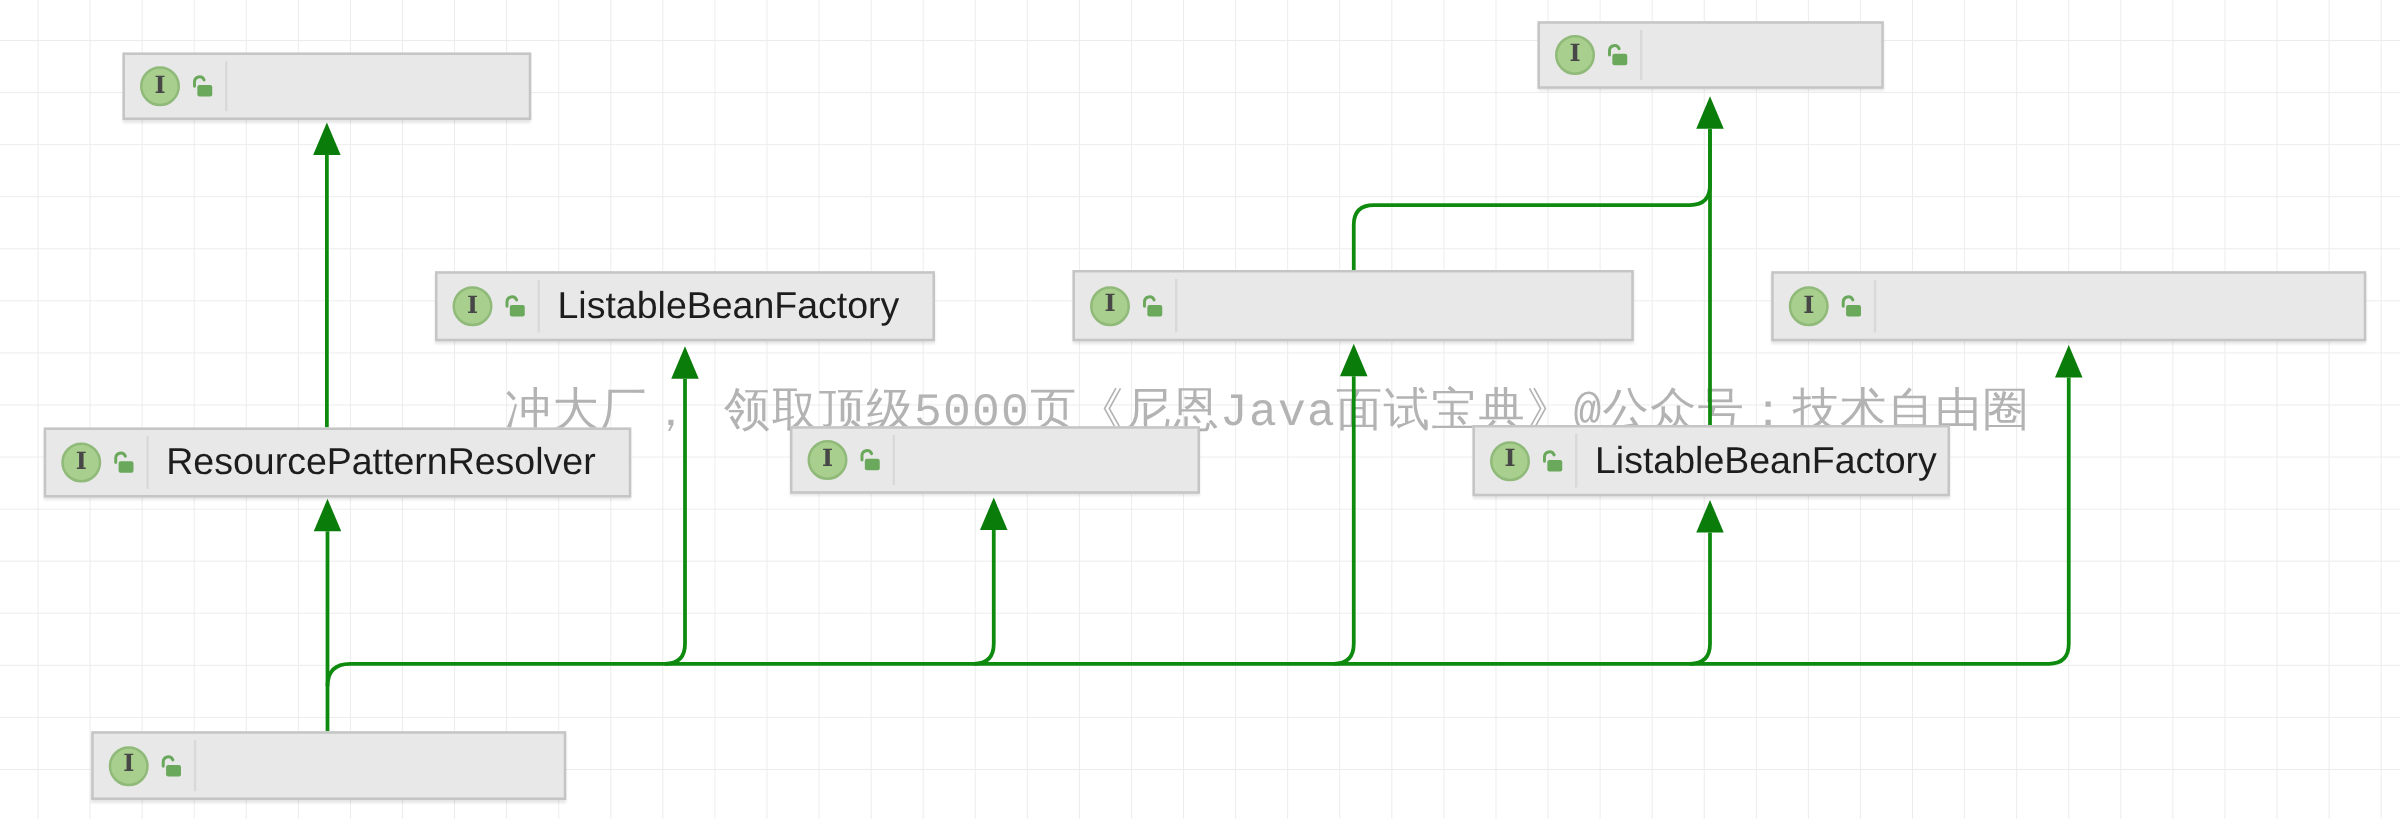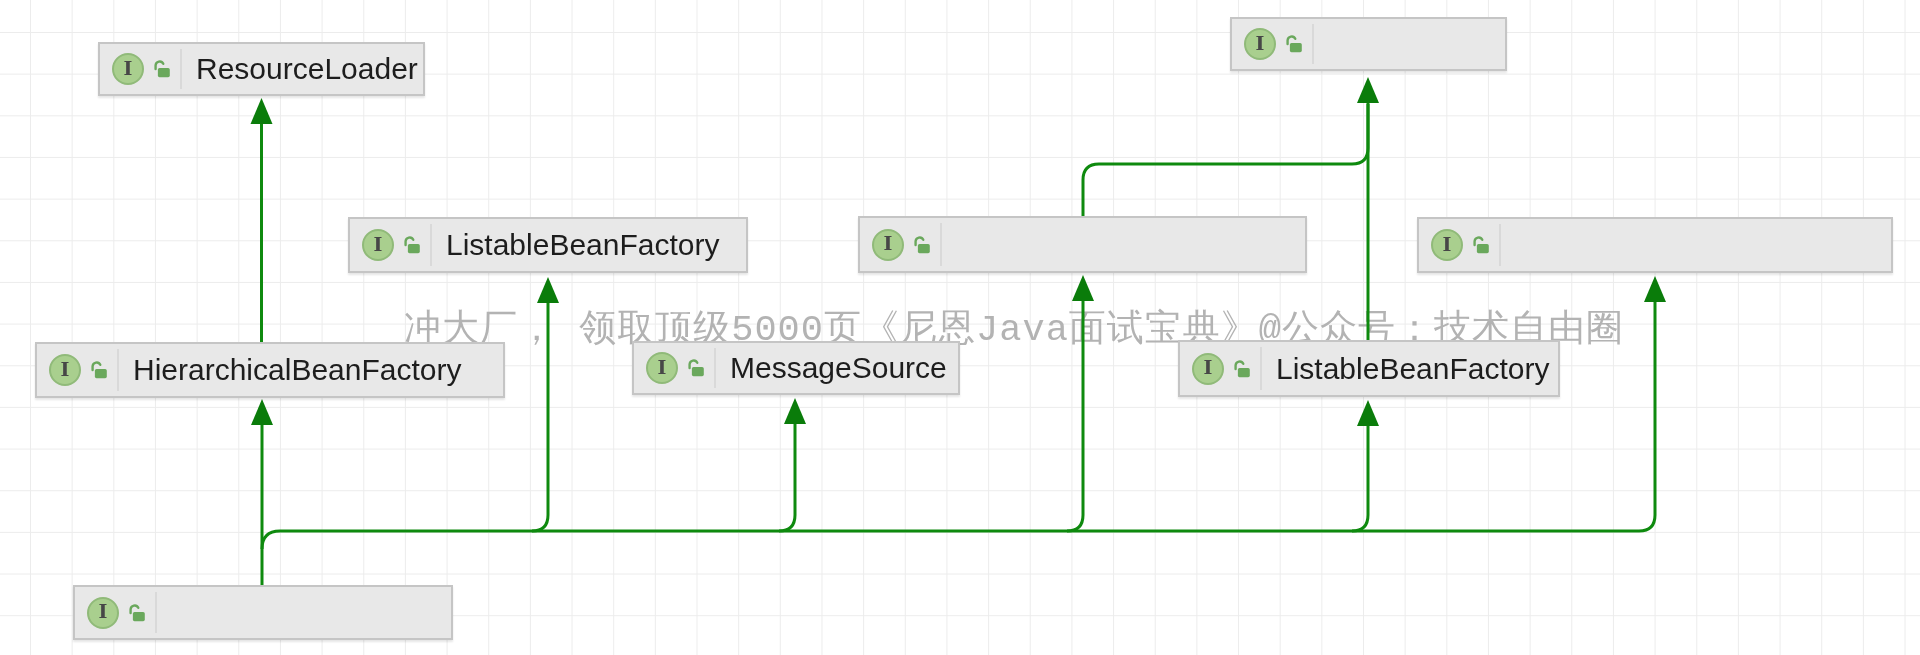--- a/index.html
+++ b/index.html
@@ -137,21 +137,20 @@
 
   <div class="node n-rl">
     <span class="iface-icon">
         <span class="iface-letter">I</span>
       </span>
     <svg class="lock" width="22" height="22" viewBox="0 0 24 24">
         <path d="M5 12 V8.2 A4.4 4.4 0 0 1 13.4 6.4" fill="none" stroke="currentColor" stroke-width="2.6" stroke-linecap="round"></path>
         <rect x="7.5" y="11" width="13" height="10" rx="1.8" fill="currentColor"></rect>
       </svg>
     <span class="sep"></span>
-    <span class="label">ResourceLoader</span>
   </div>
 
   <div class="node n-bf">
     <span class="iface-icon">
         <span class="iface-letter">I</span>
       </span>
     <svg class="lock" width="22" height="22" viewBox="0 0 24 24">
         <path d="M5 12 V8.2 A4.4 4.4 0 0 1 13.4 6.4" fill="none" stroke="currentColor" stroke-width="2.6" stroke-linecap="round"></path>
         <rect x="7.5" y="11" width="13" height="10" rx="1.8" fill="currentColor"></rect>
       </svg>
@@ -194,33 +193,32 @@
 
   <div class="node n-rpr">
     <span class="iface-icon">
         <span class="iface-letter">I</span>
       </span>
     <svg class="lock" width="22" height="22" viewBox="0 0 24 24">
         <path d="M5 12 V8.2 A4.4 4.4 0 0 1 13.4 6.4" fill="none" stroke="currentColor" stroke-width="2.6" stroke-linecap="round"></path>
         <rect x="7.5" y="11" width="13" height="10" rx="1.8" fill="currentColor"></rect>
       </svg>
     <span class="sep"></span>
-    <span class="label">HierarchicalBeanFactory</span>
+    <span class="label">ResourcePatternResolver</span>
   </div>
 
   <div class="node n-ms">
     <span class="iface-icon">
         <span class="iface-letter">I</span>
       </span>
     <svg class="lock" width="22" height="22" viewBox="0 0 24 24">
         <path d="M5 12 V8.2 A4.4 4.4 0 0 1 13.4 6.4" fill="none" stroke="currentColor" stroke-width="2.6" stroke-linecap="round"></path>
         <rect x="7.5" y="11" width="13" height="10" rx="1.8" fill="currentColor"></rect>
       </svg>
     <span class="sep"></span>
-    <span class="label">MessageSource</span>
   </div>
 
   <div class="node n-lbf">
     <span class="iface-icon">
         <span class="iface-letter">I</span>
       </span>
     <svg class="lock" width="22" height="22" viewBox="0 0 24 24">
         <path d="M5 12 V8.2 A4.4 4.4 0 0 1 13.4 6.4" fill="none" stroke="currentColor" stroke-width="2.6" stroke-linecap="round"></path>
         <rect x="7.5" y="11" width="13" height="10" rx="1.8" fill="currentColor"></rect>
       </svg>

